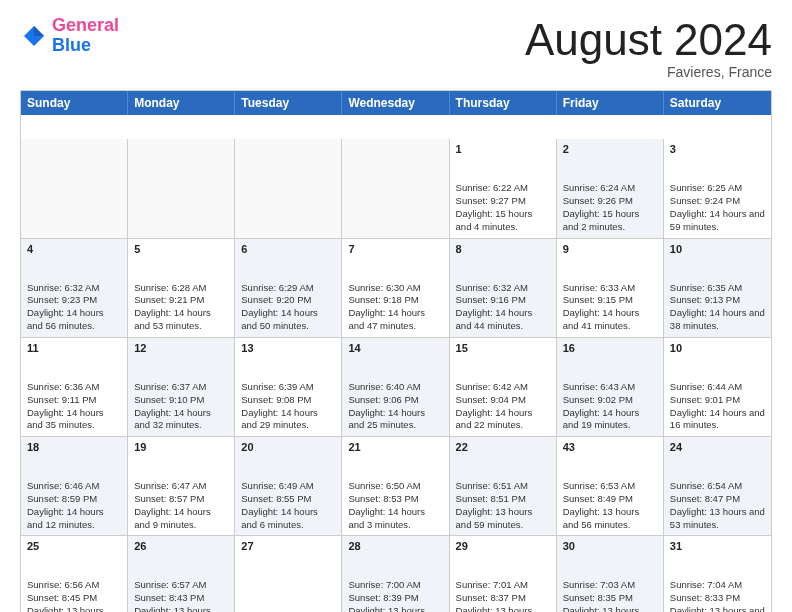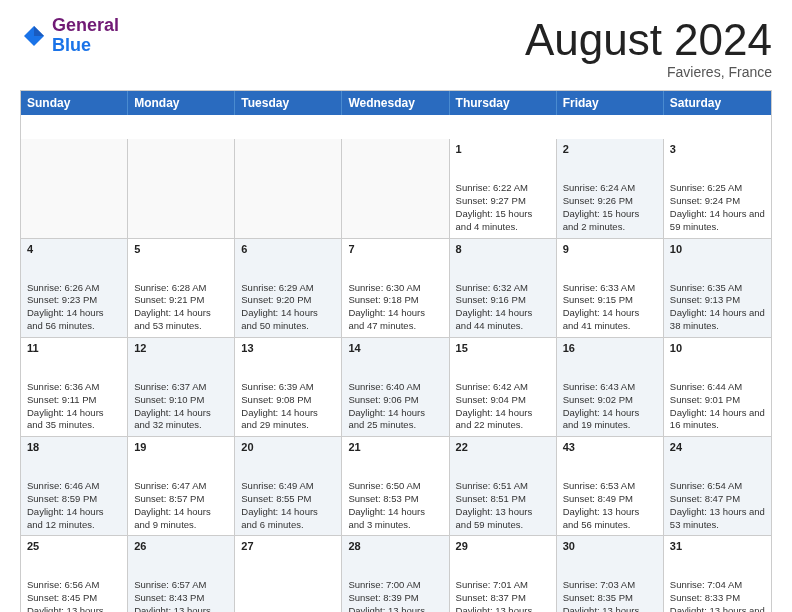--- a/index.html
+++ b/index.html
@@ -26,21 +26,21 @@
     .logo {
       display: flex;
       align-items: center;
       gap: 4px;
     }
     .logo-text {
       font-size: 18px;
       font-weight: bold;
       line-height: 1.1;
     }
-    .logo-general { color: #701a75; }
+    .logo-general { color: #ec4899; }
     .logo-blue { color: #1a73e8; margin-top: 18px; }
     .logo-icon {
       width: 28px;
       height: 28px;
     }
     .title-block {
       text-align: right;
     }
     .month-year {
       font-size: 44px;
@@ -172,21 +172,21 @@
             <span class="day-num">3</span>
             <div class="cell-detail">Sunrise: 6:25 AM
 Sunset: 9:24 PM
 Daylight: 14 hours
 and 59 minutes.</div>
           </div>
         </div>
         <div class="cal-row">
           <div class="cal-cell shaded">
             <span class="day-num">4</span>
-            <div class="cell-detail">Sunrise: 6:26 AM
+            <div class="cell-detail">Sunrise: 6:32 AM
 Sunset: 9:23 PM
 Daylight: 14 hours
 and 56 minutes.</div>
           </div>
           <div class="cal-cell">
             <span class="day-num">5</span>
             <div class="cell-detail">Sunrise: 6:28 AM
 Sunset: 9:21 PM
 Daylight: 14 hours
 and 53 minutes.</div>

